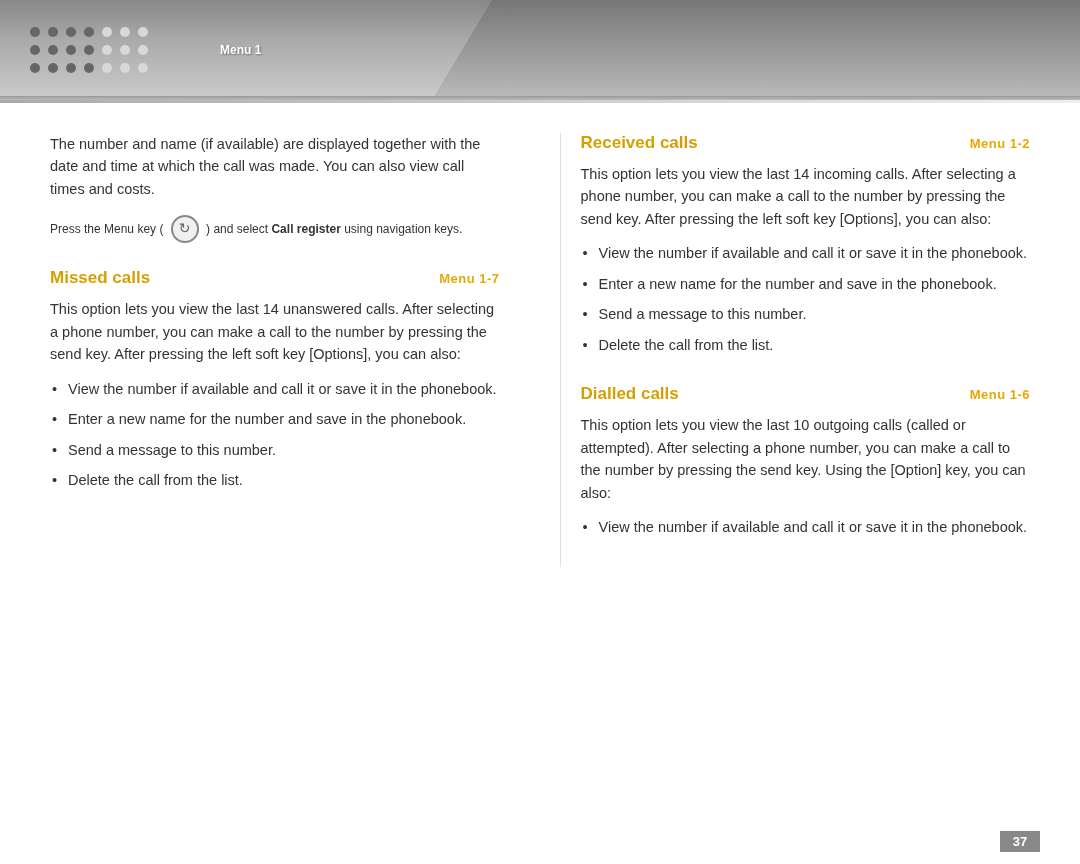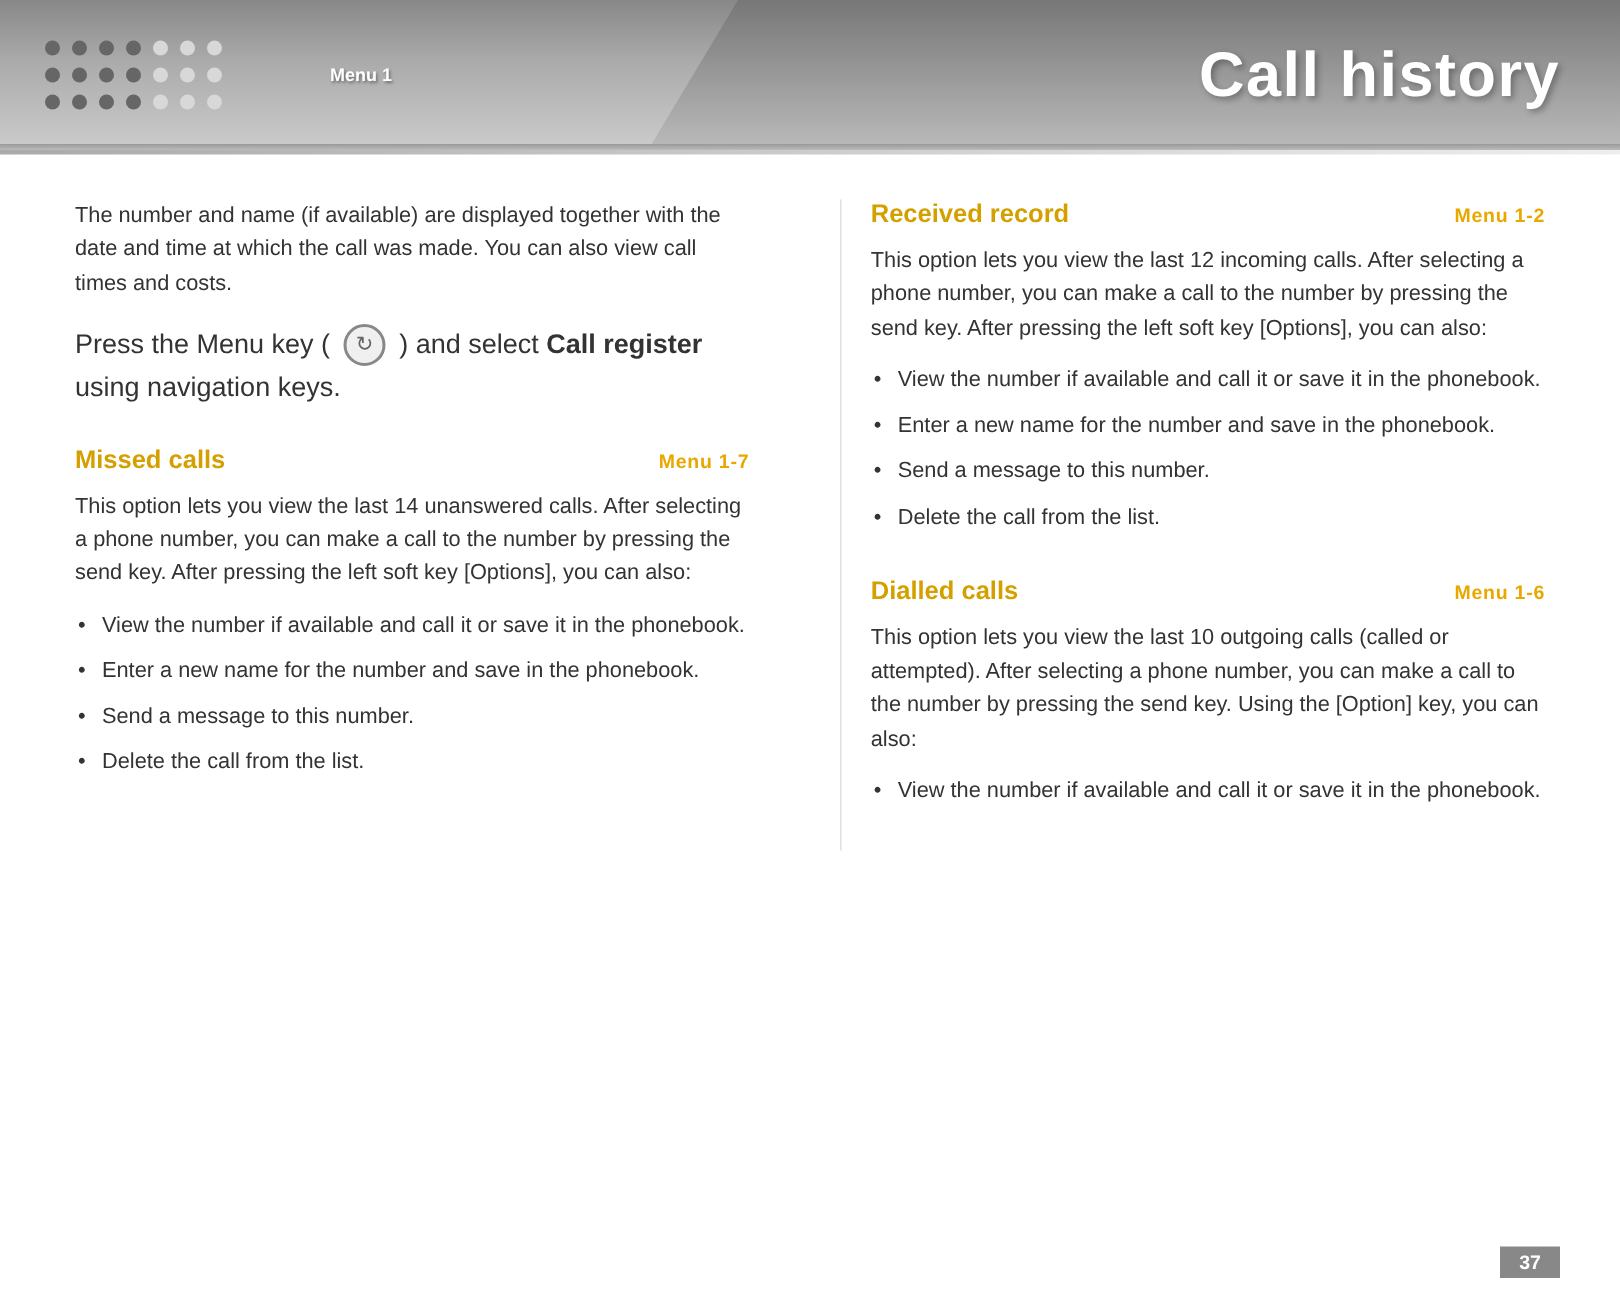--- a/index.html
+++ b/index.html
@@ -120,21 +120,21 @@
     }
 
     .intro-text {
       font-size: 14.5px;
       line-height: 1.55;
       color: #333;
       margin-bottom: 16px;
     }
 
     .menu-key-text {
-      font-size: 18px;
+      font-size: 12px;
       line-height: 1.55;
       color: #333;
       margin-bottom: 24px;
     }
 
     .menu-key-icon {
       display: inline-block;
       width: 28px;
       height: 28px;
       border: 2px solid #888;
@@ -265,21 +265,20 @@
       <div class="dot"></div>
       <div class="dot"></div>
       <div class="dot"></div>
       <div class="dot"></div>
       <div class="dot lighter"></div>
       <div class="dot lighter"></div>
       <div class="dot lighter"></div>
     </div>
   </div>
   <span class="menu-label">Menu 1</span>
-  <span class="page-title">Call history</span>
 </div>
 
 <div class="header-divider"></div>
 
 <div class="content">
 
   <div class="left-column">
 
 
     <p class="intro-text">The number and name (if available) are displayed together with the date and time at which the call was made. You can also view call times and costs.</p>
@@ -303,24 +302,24 @@
         <li>Delete the call from the list.</li>
       </ul>
     </div>
 
   </div>
 
   <div class="right-column">
 
     <div class="section-block">
       <div class="section-header">
-        <span class="section-title">Received record</span>
+        <span class="section-title">Received calls</span>
         <span class="section-menu-num">Menu 1-2</span>
       </div>
-      <p class="section-body">This option lets you view the last 12 incoming calls. After selecting a phone number, you can make a call to the number by pressing the send key. After pressing the left soft key [Options], you can also:</p>
+      <p class="section-body">This option lets you view the last 14 incoming calls. After selecting a phone number, you can make a call to the number by pressing the send key. After pressing the left soft key [Options], you can also:</p>
       <ul class="bullet-list">
         <li>View the number if available and call it or save it in the phonebook.</li>
         <li>Enter a new name for the number and save in the phonebook.</li>
         <li>Send a message to this number.</li>
         <li>Delete the call from the list.</li>
       </ul>
     </div>
 
     <div class="section-block">
       <div class="section-header">

